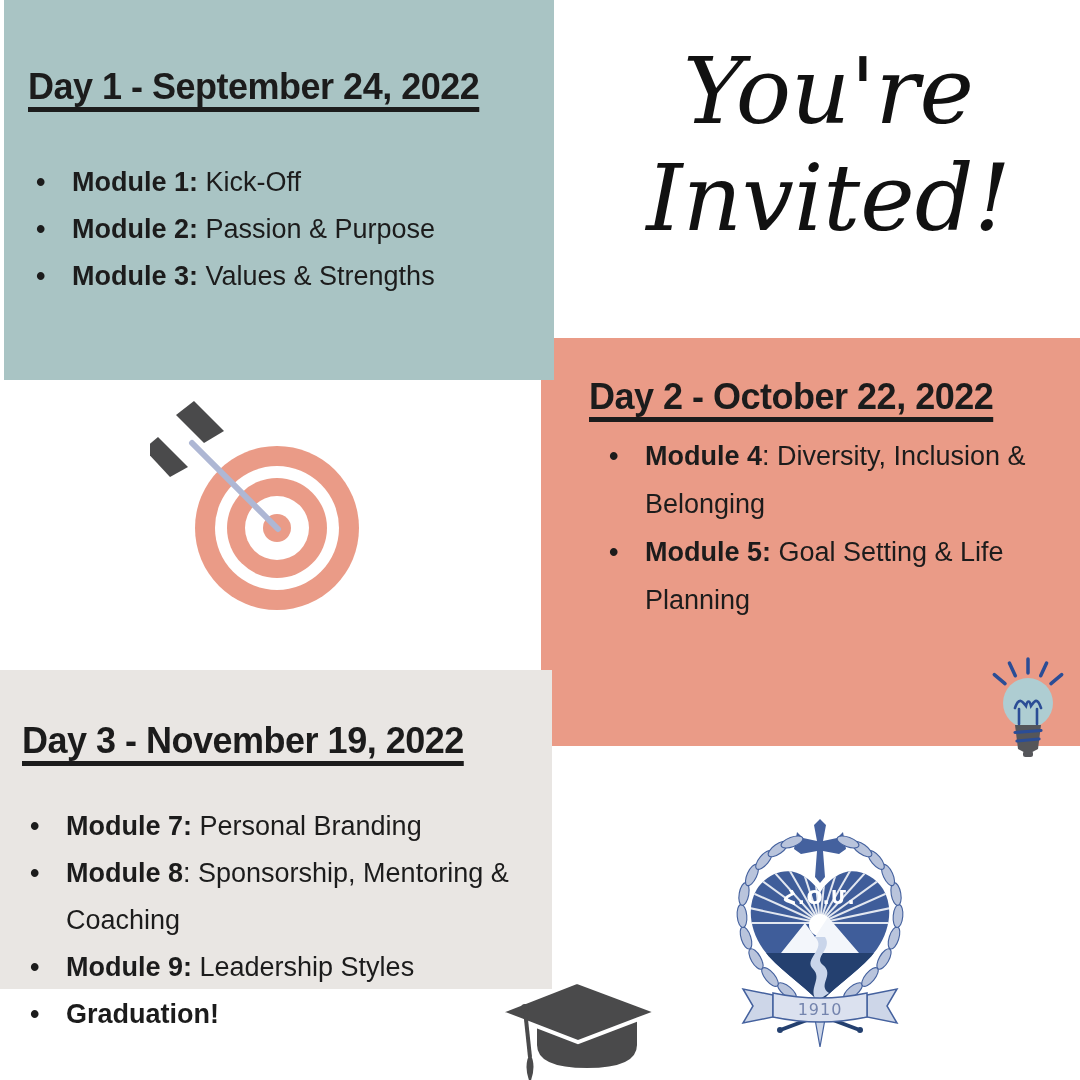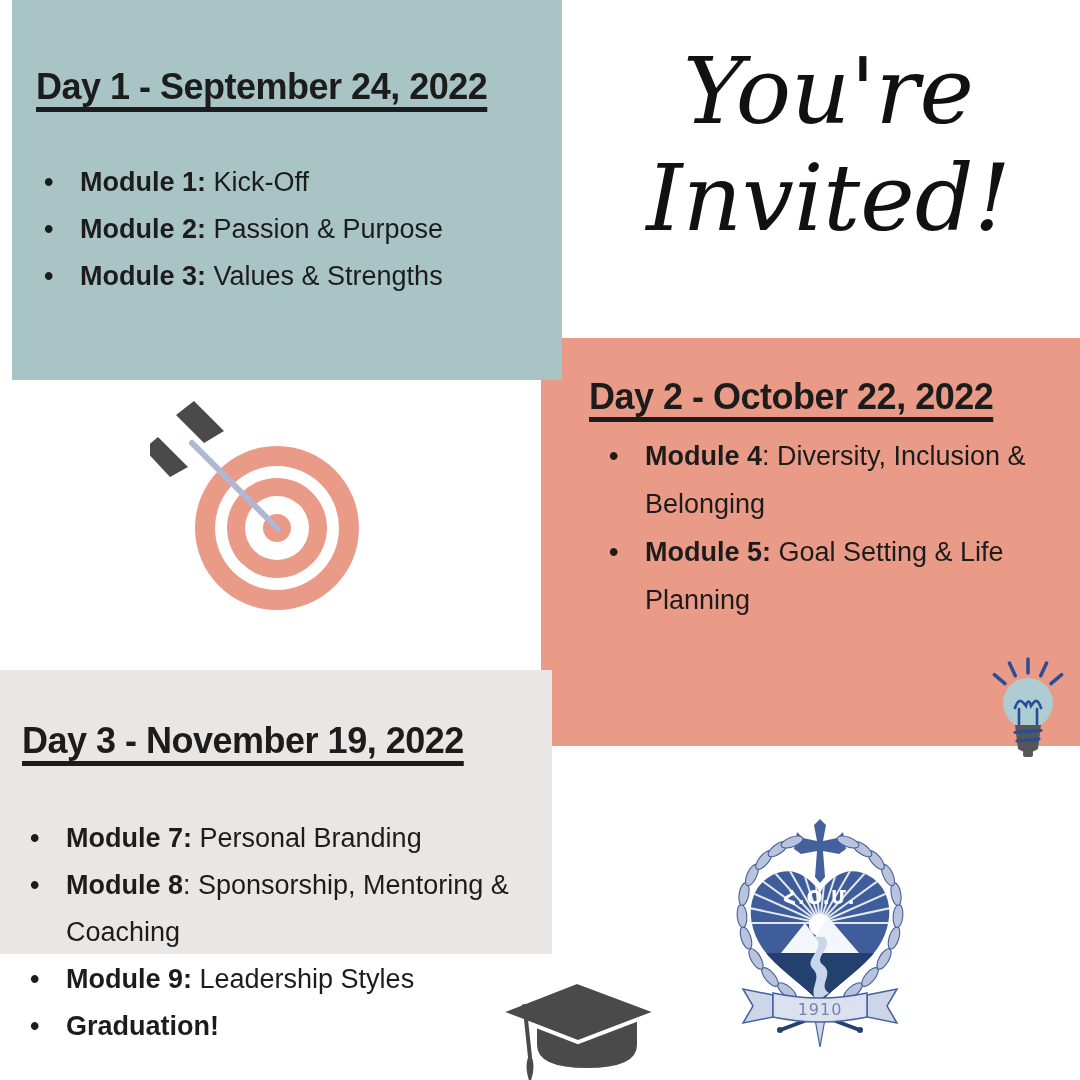--- a/index.html
+++ b/index.html
@@ -1,36 +1,36 @@
 <!DOCTYPE html>
 <html><head>
 <meta charset="utf-8">
 <style>
   html,body{margin:0;padding:0;background:#fff;}
   #canvas{
     position:relative;width:1080px;height:1080px;overflow:hidden;background:#ffffff;
     font-family:"Liberation Sans","DejaVu Sans",sans-serif;color:#1c1c1c;
   }
   .block{position:absolute;box-sizing:border-box;}
-  .teal{left:12px;top:0;width:550px;height:380px;background:#a9c4c4;z-index:3;padding:64px 14px 0 24px;}
+  .teal{left:4px;top:0;width:550px;height:380px;background:#a9c4c4;z-index:3;padding:64px 14px 0 24px;}
   .coral{left:541px;top:338px;width:623px;height:408px;background:#ea9b87;z-index:1;padding:36px 20px 0 48px;}
-  .gray{left:0;top:670px;width:552px;height:284px;background:#e9e6e3;z-index:2;padding:48px 10px 0 22px;}
+  .gray{left:0;top:670px;width:552px;height:319px;background:#e9e6e3;z-index:2;padding:48px 10px 0 22px;}
   h2{
     margin:0;font-size:36px;line-height:45px;font-weight:bold;letter-spacing:-0.5px;
     text-decoration:underline;text-decoration-thickness:5px;text-underline-offset:8px;
   }
   ul{list-style:none;margin:0;padding:0 0 0 8px;}
   li{position:relative;padding-left:36px;font-size:27px;line-height:47px;}
   li::before{content:"\2022";position:absolute;left:0;top:0;font-weight:bold;}
   b{font-weight:bold;}
   .teal ul{margin-top:50px;}
   .teal li{max-width:486px;}
   .coral ul{margin-top:13px;padding-left:20px;}
   .coral li{max-width:420px;line-height:48px;}
-  .gray ul{margin-top:52px;}
+  .gray ul{margin-top:40px;}
   .gray li{max-width:486px;}
   .invite{
     position:absolute;left:555px;top:38px;width:527px;z-index:2;text-align:center;
     font-family:"DejaVu Serif","Liberation Serif",serif;font-style:italic;
     font-size:92px;line-height:107px;color:#111;padding-left:10px;
   }
   .icon{position:absolute;}
   #target-svg{left:150px;top:395px;z-index:1;}
   #bulb-svg{left:985px;top:645px;z-index:4;}
   #cap-svg{left:465px;top:955px;z-index:4;}

